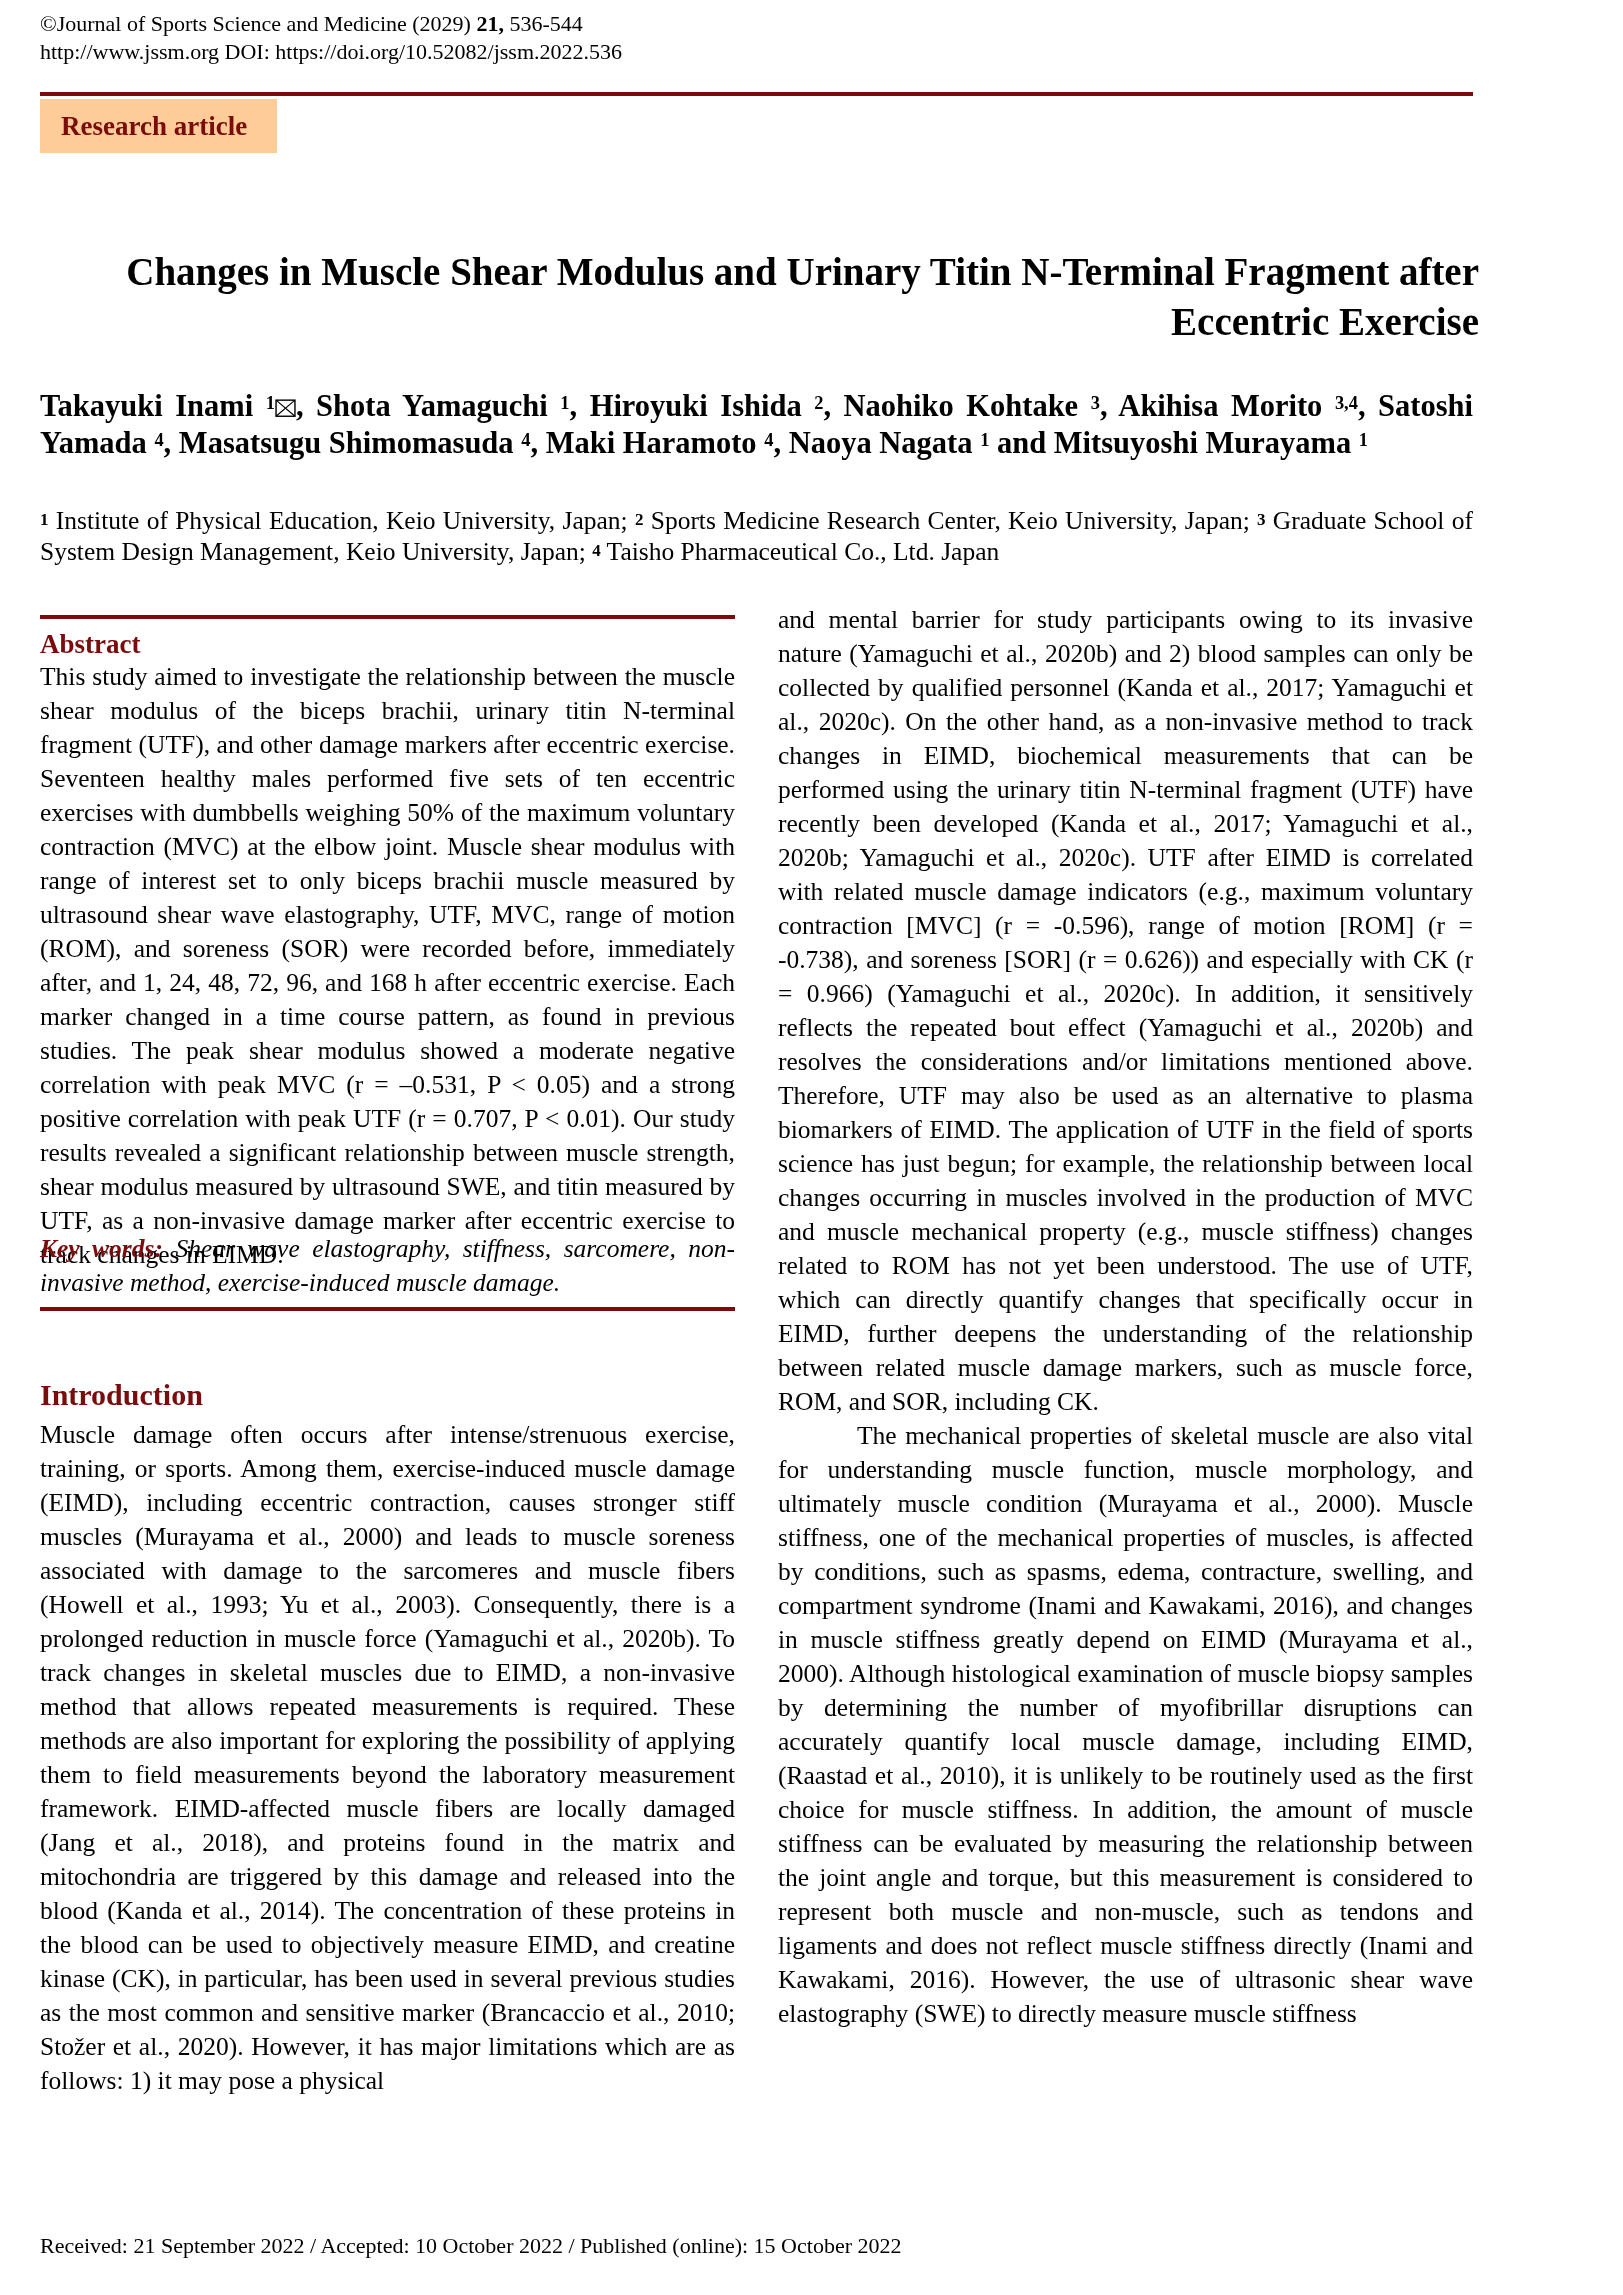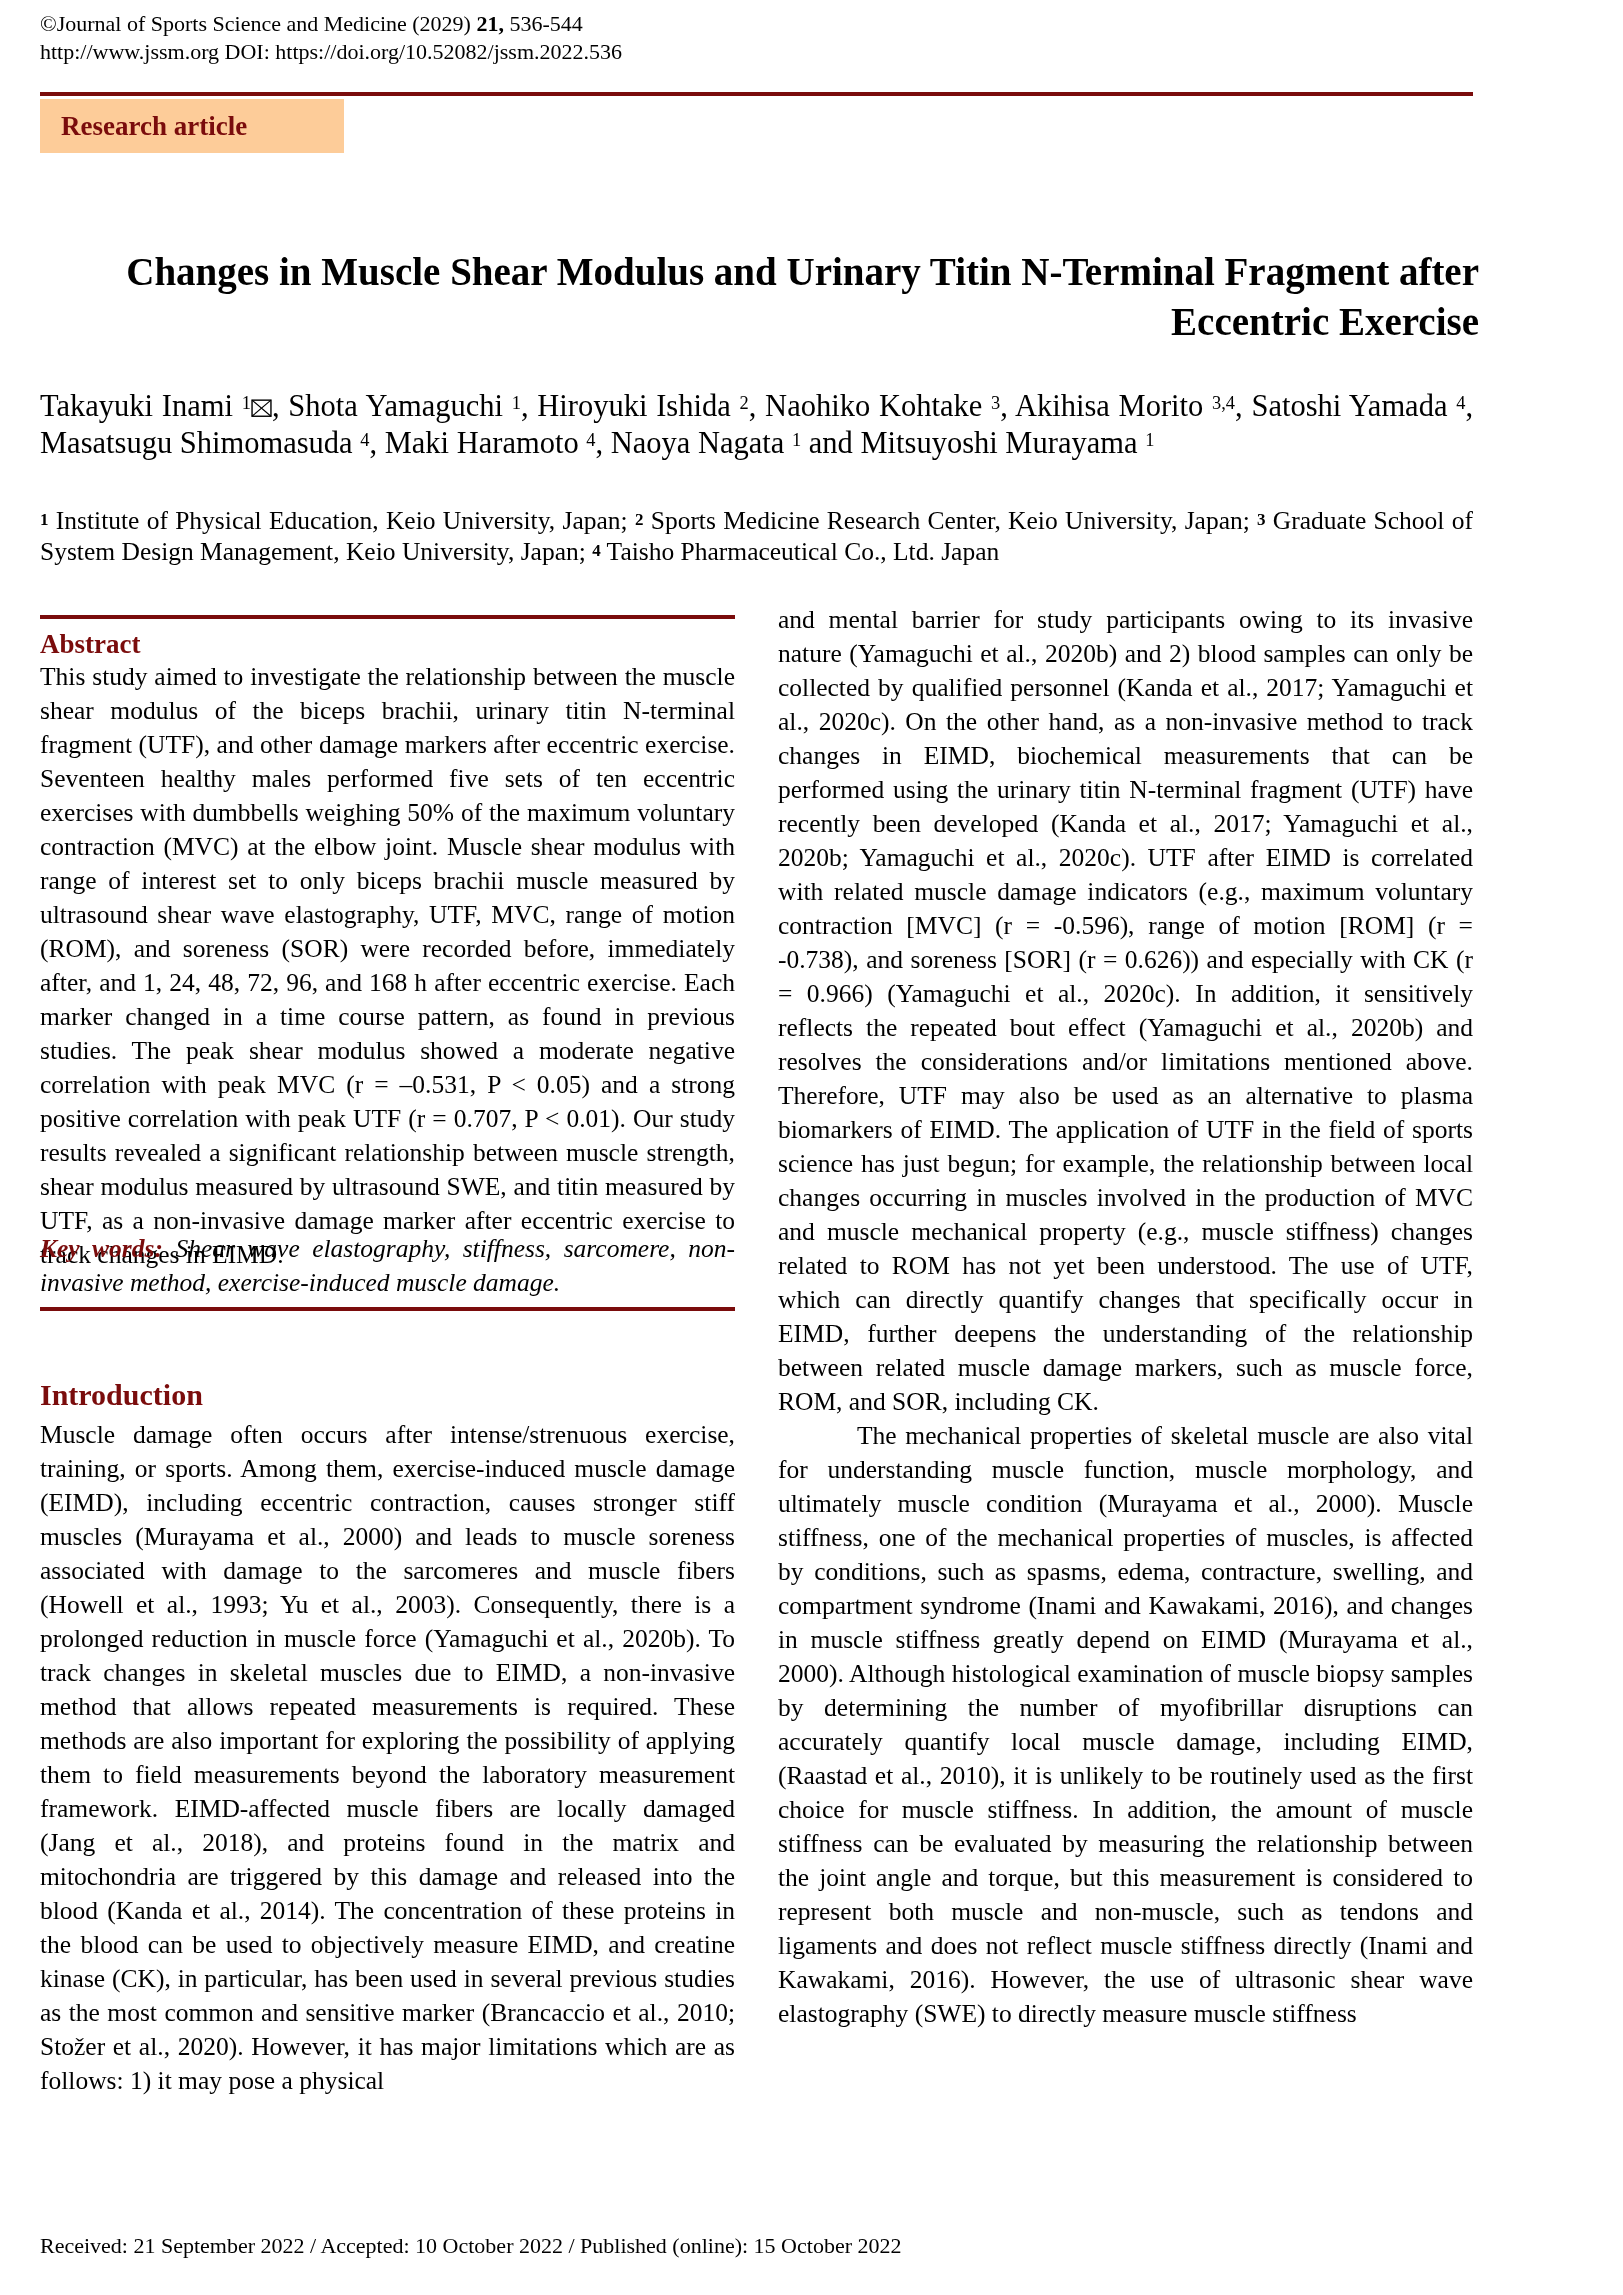--- a/index.html
+++ b/index.html
@@ -2,25 +2,25 @@
 <html style="font-size:11.3px"><head>
 <meta charset="utf-8">
 <style>
   html, body { margin: 0; padding: 0; background: #ffffff; }
   body { width: 1623px; height: 2295px; position: relative; overflow: hidden;
          font-family: "Liberation Serif", "DejaVu Serif", serif; color: #000; }
   .abs { position: absolute; }
   .hdr-line { font-size: 22px; line-height: 28px; left: 40px; }
   .hdr-line b { font-weight: bold; }
   .top-rule { left: 40px; top: 92px; width: 1433px; height: 3.5px; background: #7a0c0c; }
-  .badge { left: 40px; top: 99px; width: 304px; height: 54px; background: #fdcc99;
+  .badge { left: 40px; top: 99px; width: 237px; height: 54px; background: #fdcc99;
            box-sizing: border-box; padding-left: 21px; display: flex; align-items: center; }
   .badge span { color: #7a0c0c; font-weight: bold; font-size: 27px; }
   .title { left: 40px; top: 247px; width: 1439px; font-size: 39px; line-height: 50px; font-weight: bold; text-align: right; }
-  .authors { left: 40px; top: 388px; width: 1433px; font-size: 30.5px; line-height: 37px; font-weight: normal;
+  .authors { left: 40px; top: 388px; width: 1433px; font-size: 30.5px; line-height: 37px; font-weight: bold;
              text-align: justify; text-align-last: left; }
   .authors sup { font-size: 18.4px; vertical-align: top; position: relative; top: -2.8px; }
   .mail-icon { display: inline-block; width: 21px; height: 18.4px; vertical-align: baseline; position: relative; top: 1.4px; }
   .affil { left: 40px; top: 505px; width: 1433px; font-size: 25.5px; line-height: 31px; text-align: justify; text-align-last: left; }
   .affil sup { font-size: 17px; font-weight: bold; vertical-align: top; position: relative; top: -1.4px; }
   .col { width: 695px; font-size: 25.5px; line-height: 34px; text-align: justify; hyphens: none; }
   .col p { margin: 0; }
   .left { left: 40px; }
   .right { left: 778px; top: 603px; }
   .rule { height: 3.5px; background: #7a0c0c; width: 695px; left: 40px; }

